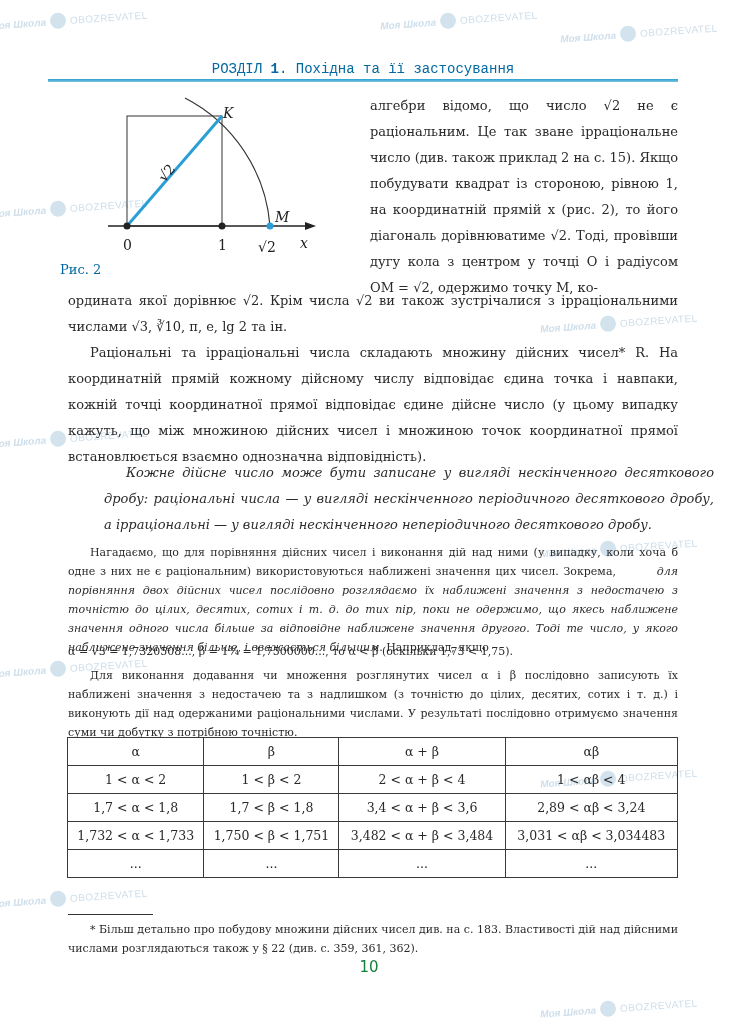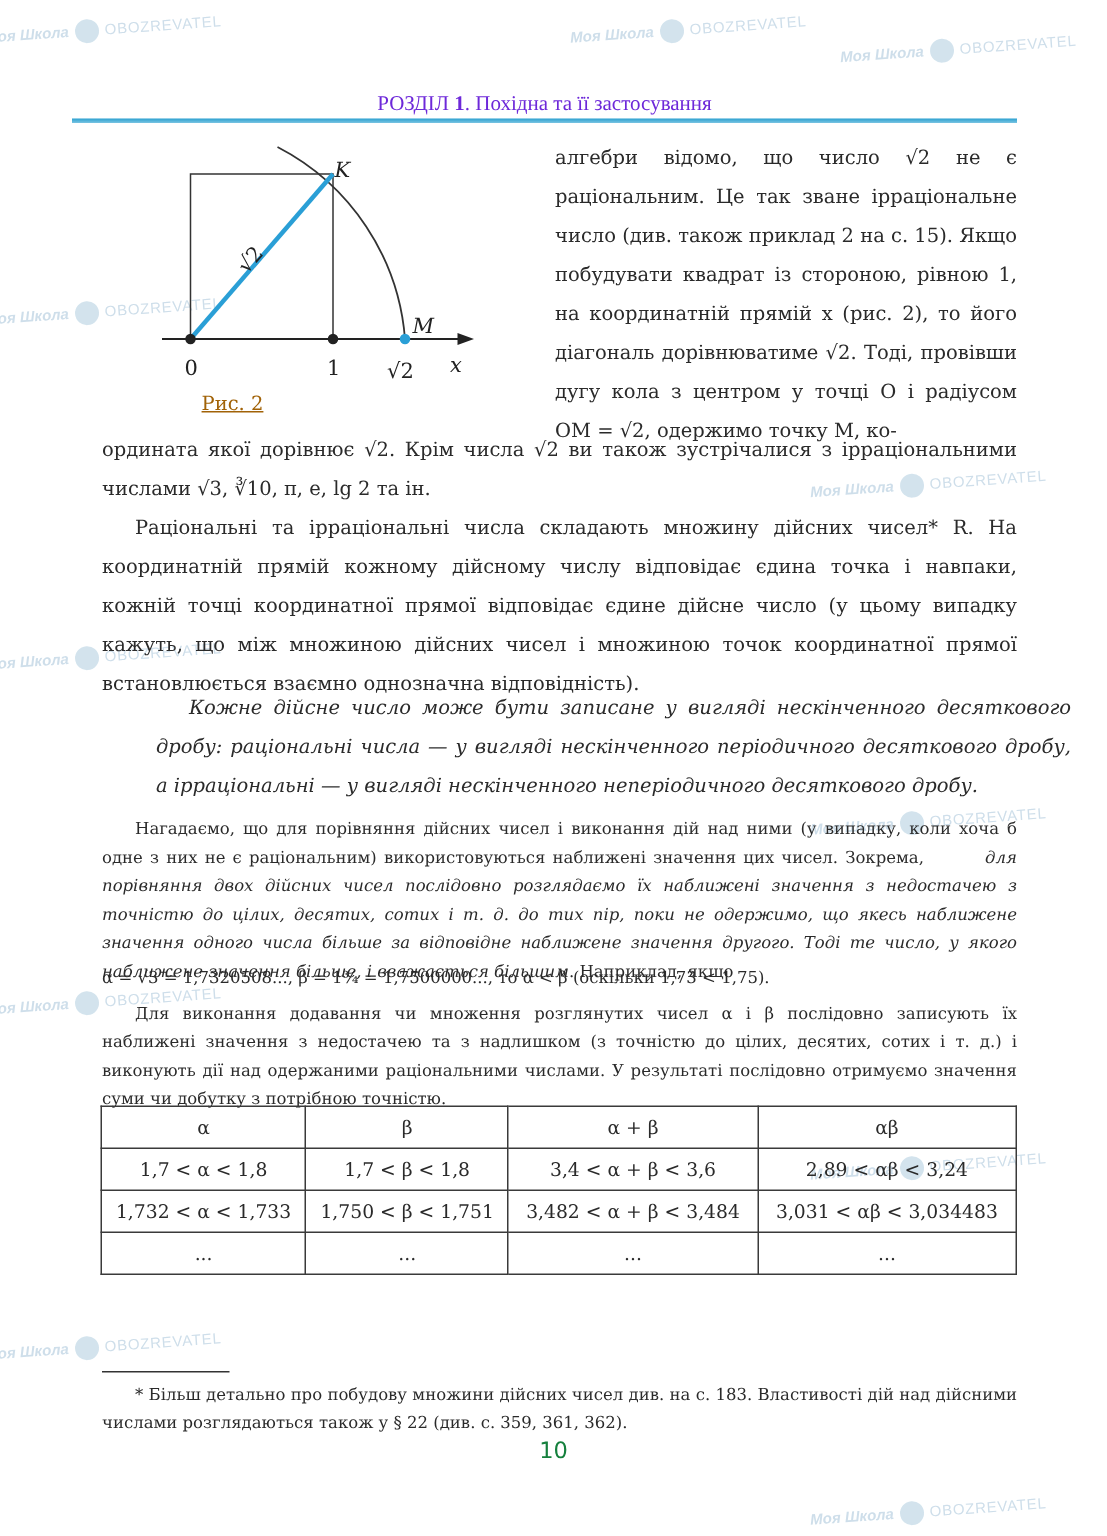--- a/index.html
+++ b/index.html
@@ -20,33 +20,33 @@
     width: 16px; height: 16px; border-radius: 50%; background: #cfe1ec;
     display: inline-block;
   }
   .wm .ob { letter-spacing: 0.5px; }
 
   .header {
     position: absolute; left: 48px; top: 58px; width: 630px; height: 22px;
     text-align: center; z-index: 1;
   }
   .header-title {
-    font-family: Liberation Serif, serif; font-size: 14px;
-    color: #6d28d9; line-height: 20px;
+    font-family: Liberation Mono, monospace; font-size: 14px;
+    color: #0369a1; line-height: 20px;
   }
   .header-title b { font-weight: bold; }
   .header-rule {
     position: absolute; left: 0; right: 0; top: 21px; height: 3px;
     background: linear-gradient(#2aa0d0, #7ac4e2);
   }
 
   .figure { position: absolute; left: 60px; top: 88px; width: 300px; height: 200px; z-index: 1; }
   .fig-caption {
-    position: absolute; left: 60px; top: 262px; width: 190px; text-align: center;
-    font-size: 13px; color: #a16207; z-index: 1; text-decoration: underline;
+    position: absolute; left: 60px; top: 262px; width: 190px; text-align: left;
+    font-size: 13px; color: #0369a1; z-index: 1;
   }
 
   .text { position: absolute; z-index: 1; font-size: 13px; line-height: 26px; color: #2a2a2a; }
   .right-col { left: 370px; top: 93px; width: 308px; text-align: justify; }
   .full { left: 68px; width: 610px; text-align: justify; }
   .indent { text-indent: 22px; }
   .it { font-style: italic; margin-left: 36px; }
   .small { font-size: 11px; line-height: 19px; }
 
   table.values {
@@ -165,20 +165,26 @@
   <thead>
     <tr>
       <th>α</th>
       <th>β</th>
       <th>α + β</th>
       <th>αβ</th>
     </tr>
   </thead>
   <tbody>
     <tr>
+      <td>1 &lt; α &lt; 2</td>
+        <td>1 &lt; β &lt; 2</td>
+        <td>2 &lt; α + β &lt; 4</td>
+        <td>1 &lt; αβ &lt; 4</td>
+    </tr>
+    <tr>
       <td>1,7 &lt; α &lt; 1,8</td>
         <td>1,7 &lt; β &lt; 1,8</td>
         <td>3,4 &lt; α + β &lt; 3,6</td>
         <td>2,89 &lt; αβ &lt; 3,24</td>
     </tr>
     <tr>
       <td>1,732 &lt; α &lt; 1,733</td>
         <td>1,750 &lt; β &lt; 1,751</td>
         <td>3,482 &lt; α + β &lt; 3,484</td>
         <td>3,031 &lt; αβ &lt; 3,034483</td>

